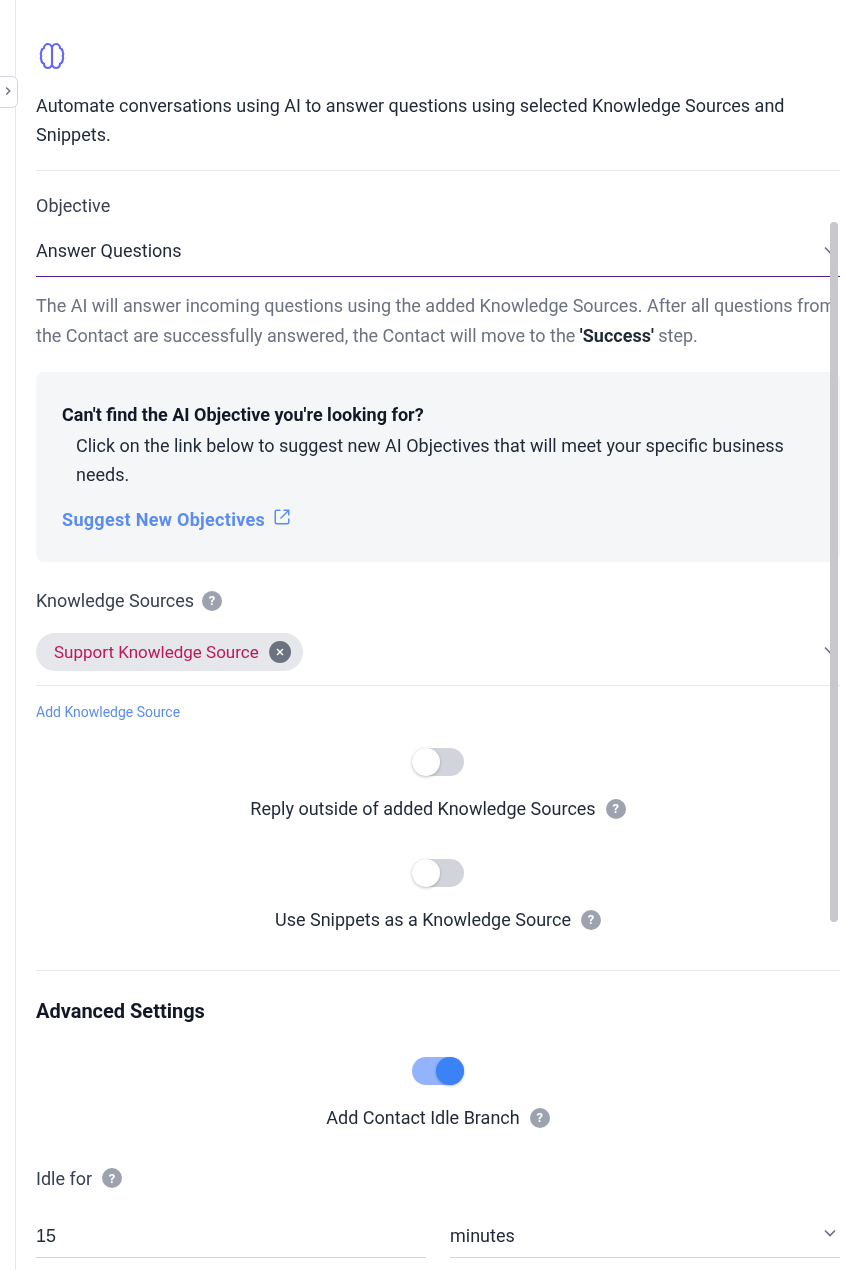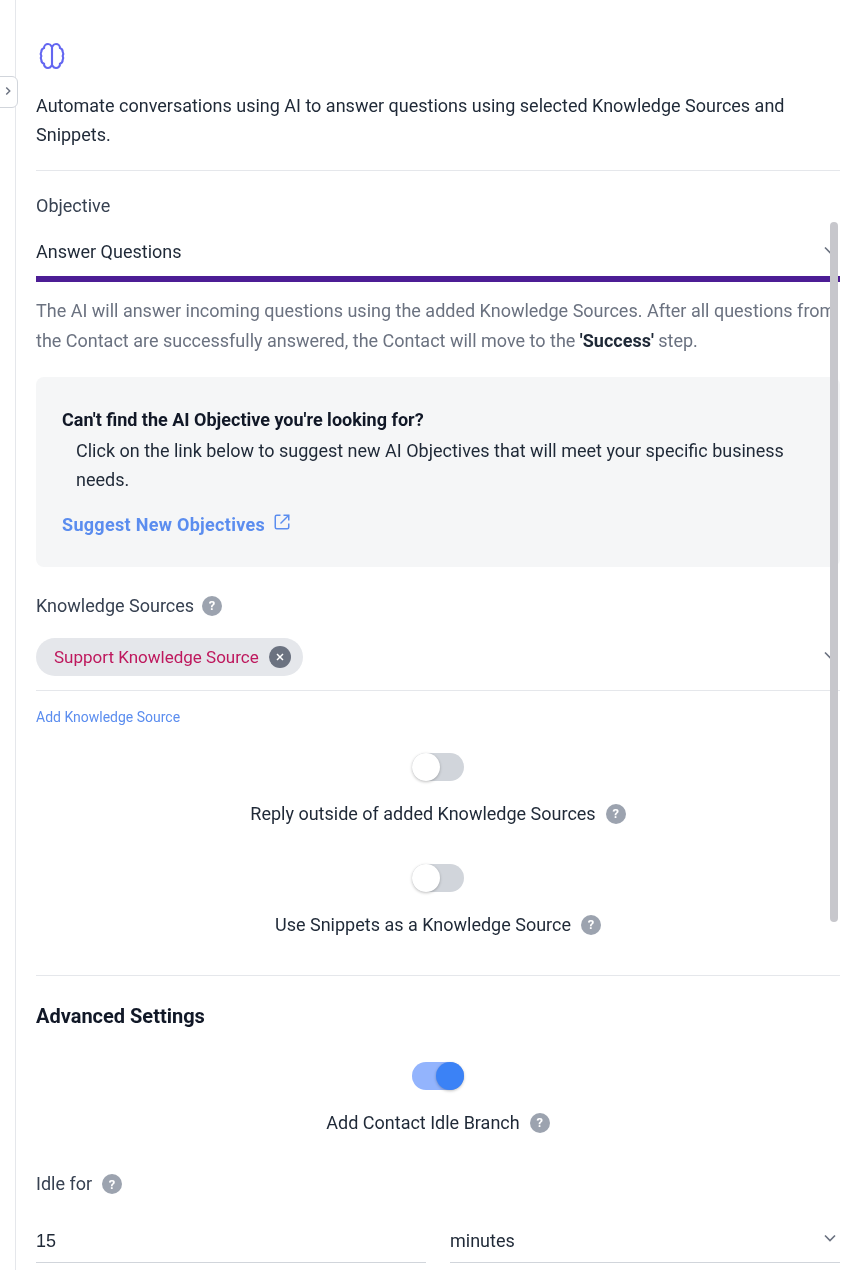--- a/index.html
+++ b/index.html
@@ -103,24 +103,24 @@
     .field-label {
       font-size: 18px;
       color: #374151;
       margin-bottom: 12px;
       display: flex;
       align-items: center;
       gap: 8px;
     }
     .select-row {
       display: flex;
-      align-items: center;
+      align-items: flex-start;
       justify-content: space-between;
       padding: 12px 0;
-      border-bottom: 6px solid #4c1d95;
+      border-bottom: 1px solid #4c1d95;
       cursor: pointer;
     }
     .select-value {
       font-size: 18px;
       color: #1f2937;
     }
     .chevron-down {
       color: #6b7280;
     }
     .chevron-down svg {
@@ -291,21 +291,21 @@
       align-items: center;
       justify-content: space-between;
       border-bottom: 1px solid #d1d5db;
       padding: 10px 0;
       font-size: 18px;
       color: #1f2937;
       cursor: pointer;
     }
     .idle-label-row {
       display: flex;
-      align-items: flex-end;
+      align-items: flex-start;
       gap: 10px;
       margin-bottom: 24px;
       margin-top: 10px;
     }
     .big-divider {
       border: none;
       border-top: 1px solid #e5e7eb;
       margin: 20px 0 28px 0;
     }
   </style>

